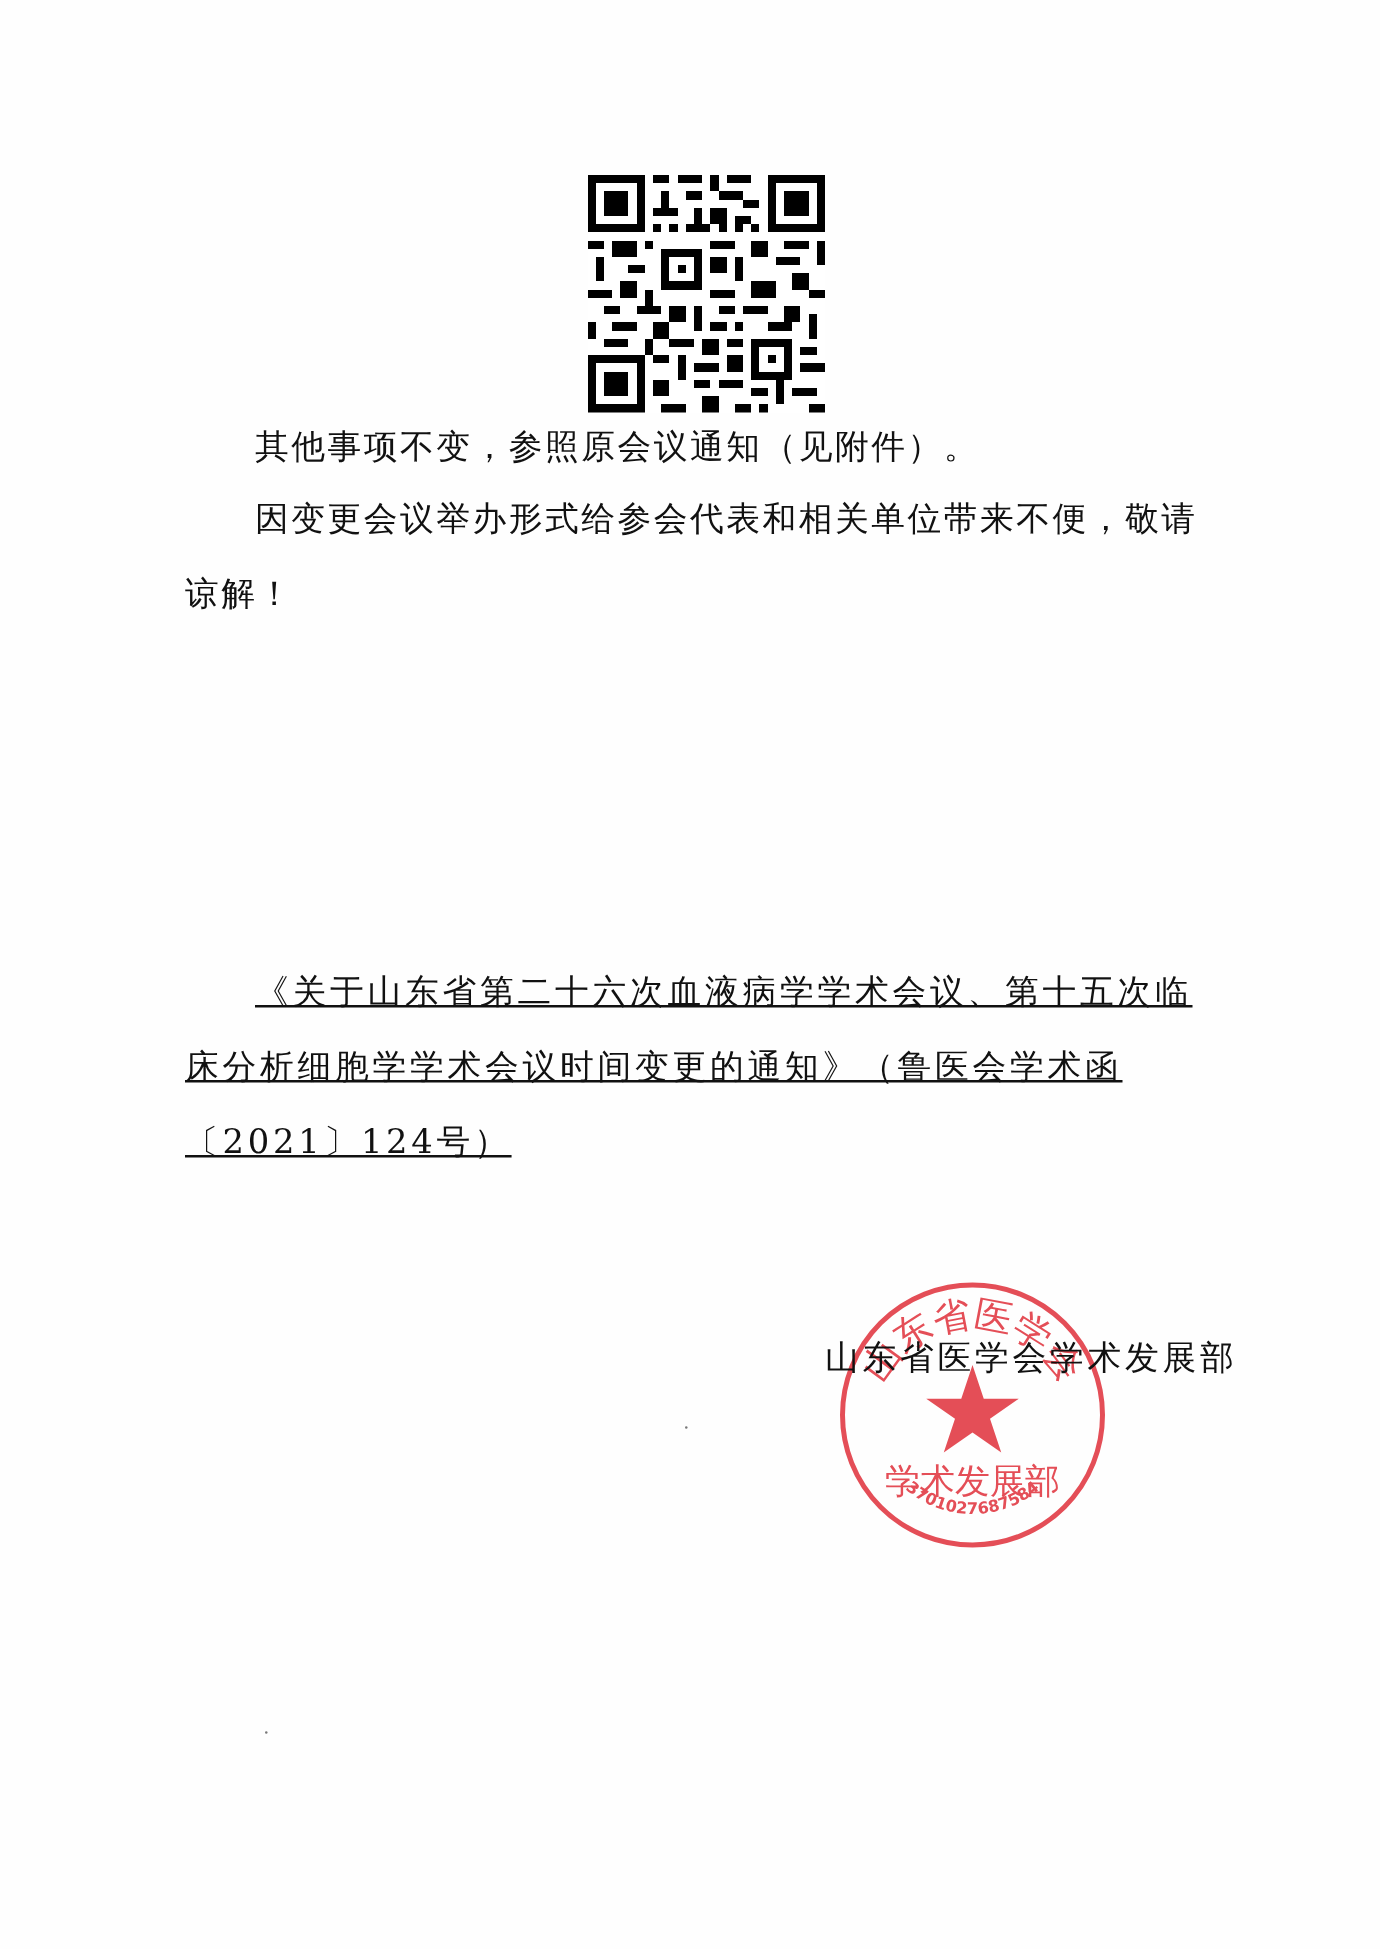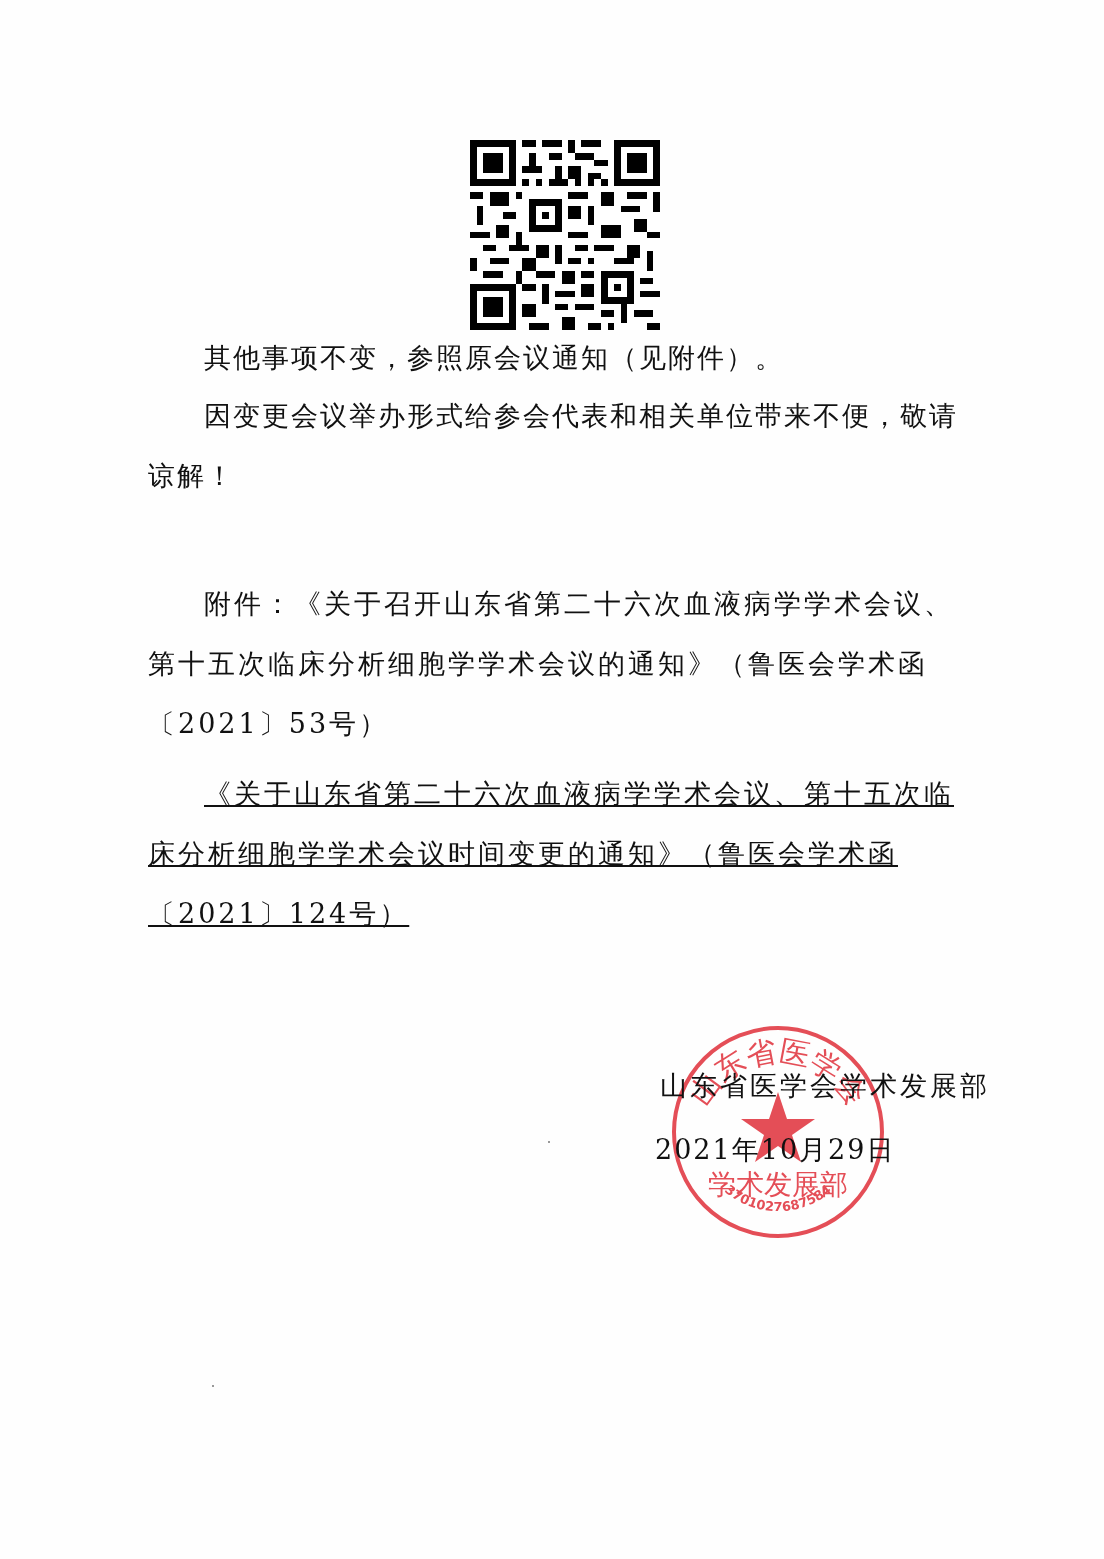--- a/index.html
+++ b/index.html
@@ -124,38 +124,34 @@
   </svg>
 
   <div class="para p2">
     <span class="ind"></span><span>因变更会议举办形式给参会代表和相关单位带来不便，敬请谅解！</span>
   </div>
 
   <div class="para p1">
     <span class="ind"></span><span>其他事项不变，参照原会议通知（见附件）。</span>
   </div>
 
-  <div class="para p3">
-    <span class="ind"></span><span>附件：</span><span>《关于召开山东省第二十六次血液病学学术会议、第十五次临床分析细胞学学术会议的通知》（鲁医会学术函〔2021〕53号）</span>
-  </div>
 
   <div class="para p4">
     <span class="ind"></span><span>《关于山东省第二十六次血液病学学术会议、第十五次临床分析细胞学学术会议时间变更的通知》（鲁医会学术函〔2021〕124号）</span>
   </div>
 
   <svg class="seal" viewBox="0 0 220 220">
     <defs>
       <path id="arcTop" d="M 30 120 A 80 80 0 0 1 190 120"></path>
       <path id="arcBot" d="M 40 150 A 82 82 0 0 0 180 150"></path>
     </defs>
     <circle cx="110" cy="110" r="104" fill="none" stroke="#e0303a" stroke-width="4"></circle>
     <text font-size="30" fill="#e0303a" font-family="DejaVu Sans, sans-serif"><textPath href="#arcTop" startOffset="50%" text-anchor="middle">山东省医学会</textPath></text>
     <polygon points="110,70 119,97 147,97 124,113 133,140 110,124 87,140 96,113 73,97 101,97" fill="#e0303a"></polygon>
     <text x="110" y="172" font-size="28" fill="#e0303a" text-anchor="middle" font-family="DejaVu Sans, sans-serif">学术发展部</text>
     <text font-size="13" fill="#e0303a" font-family="DejaVu Sans, sans-serif" font-weight="bold"><textPath href="#arcBot" startOffset="50%" text-anchor="middle">3701027687584</textPath></text>
   </svg>
 
   <div class="sign">山东省医学会学术发展部</div>
-  <div class="date">2021年10月29日</div>
 
   <div class="dot" style="left:548px; top:1141px;"></div>
   <div class="dot" style="left:212px; top:1385px;"></div>
 </div>
 
 </body></html>

